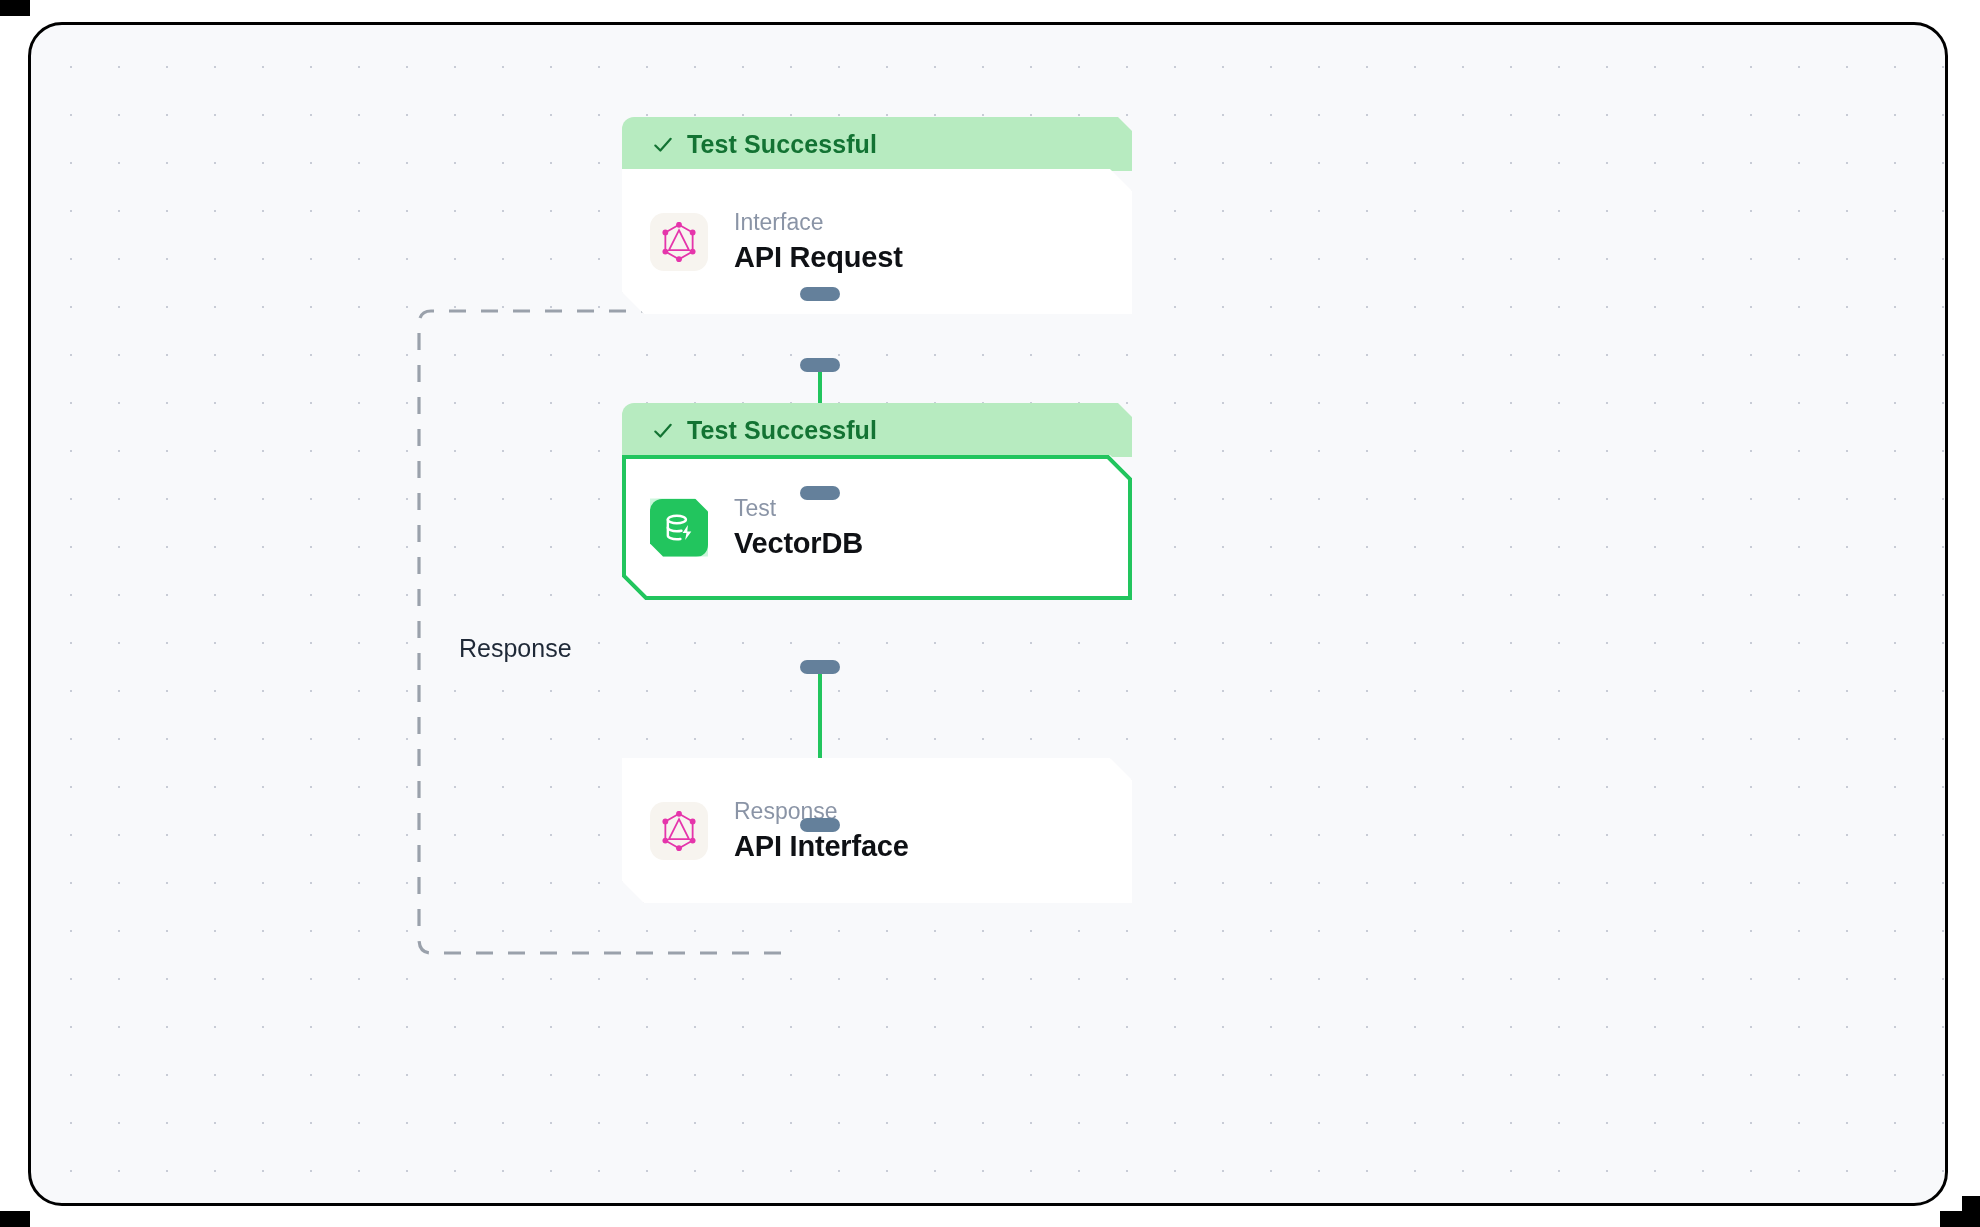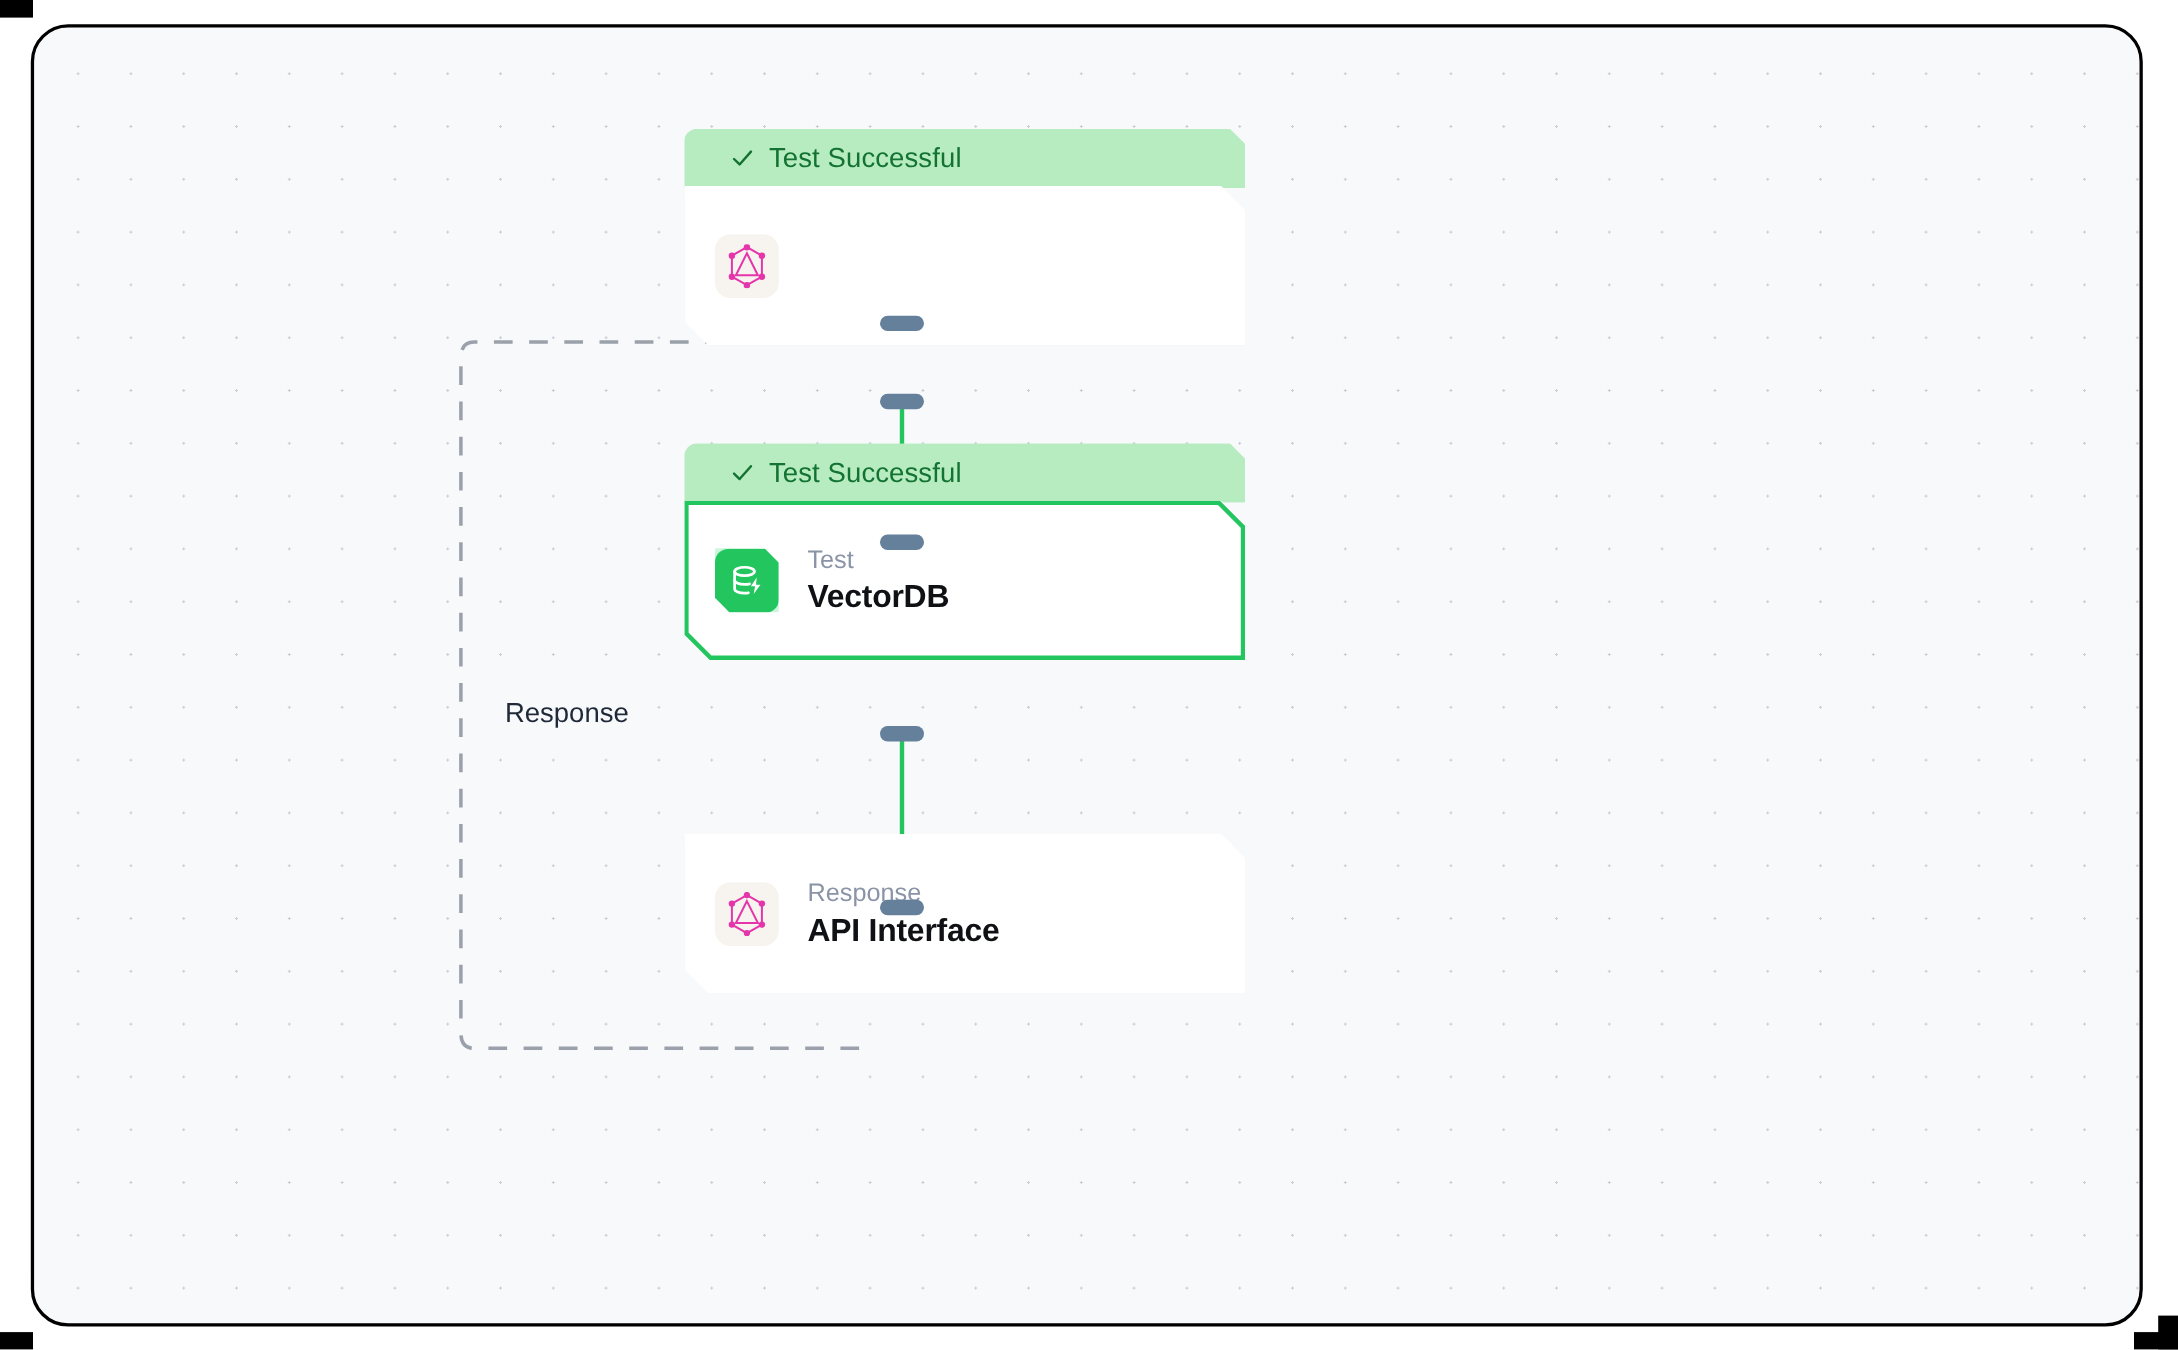--- a/index.html
+++ b/index.html
@@ -90,23 +90,23 @@
     width: 510px;
     z-index: 20;
   }
   .node-header {
     position: relative;
     box-sizing: border-box;
     height: 54px;
     display: flex;
     align-items: center;
     gap: 13px;
-    padding-left: 42px;
+    padding-left: 30px;
     font-size: 25px;
-    font-weight: 400;
+    font-weight: 700;
     letter-spacing: .1px;
     border-radius: 12px 12px 0 0;
     clip-path: polygon(0 0, calc(100% - 14px) 0, 100% 14px, 100% 100%, 0 100%);
   }
   .node-header.success { background: #b7ebc0; color: #137333; }
   .node-header.ready   { background: #e8edfb; color: #4361ee; }
   .node-header .check {
     display: inline-block;
     width: 22px; height: 22px;
     flex: none;
@@ -245,20 +245,24 @@
             <g fill="#e535ab">
               <circle cx="20" cy="3" r="3.2"></circle>
               <circle cx="35" cy="11.5" r="3.2"></circle>
               <circle cx="35" cy="32.5" r="3.2"></circle>
               <circle cx="20" cy="41" r="3.2"></circle>
               <circle cx="5" cy="32.5" r="3.2"></circle>
               <circle cx="5" cy="11.5" r="3.2"></circle>
             </g>
           </svg>
         </div>
+        <div class="node-text">
+          <span class="node-kind">Interface</span>
+          <span class="node-title">API Request</span>
+        </div>
       </div>
     </div>
 
     <div class="node selected-wrap" style="left:591px; top:378px;">
       <div class="node-header success">
         <span class="check">
           <svg width="22" height="22" viewBox="0 0 20 20">
             <path d="M3 10.5 L7.6 15 L17 4.4" fill="none" stroke="#137333" stroke-width="2" stroke-linecap="round" stroke-linejoin="round"></path>
           </svg>
         </span>

